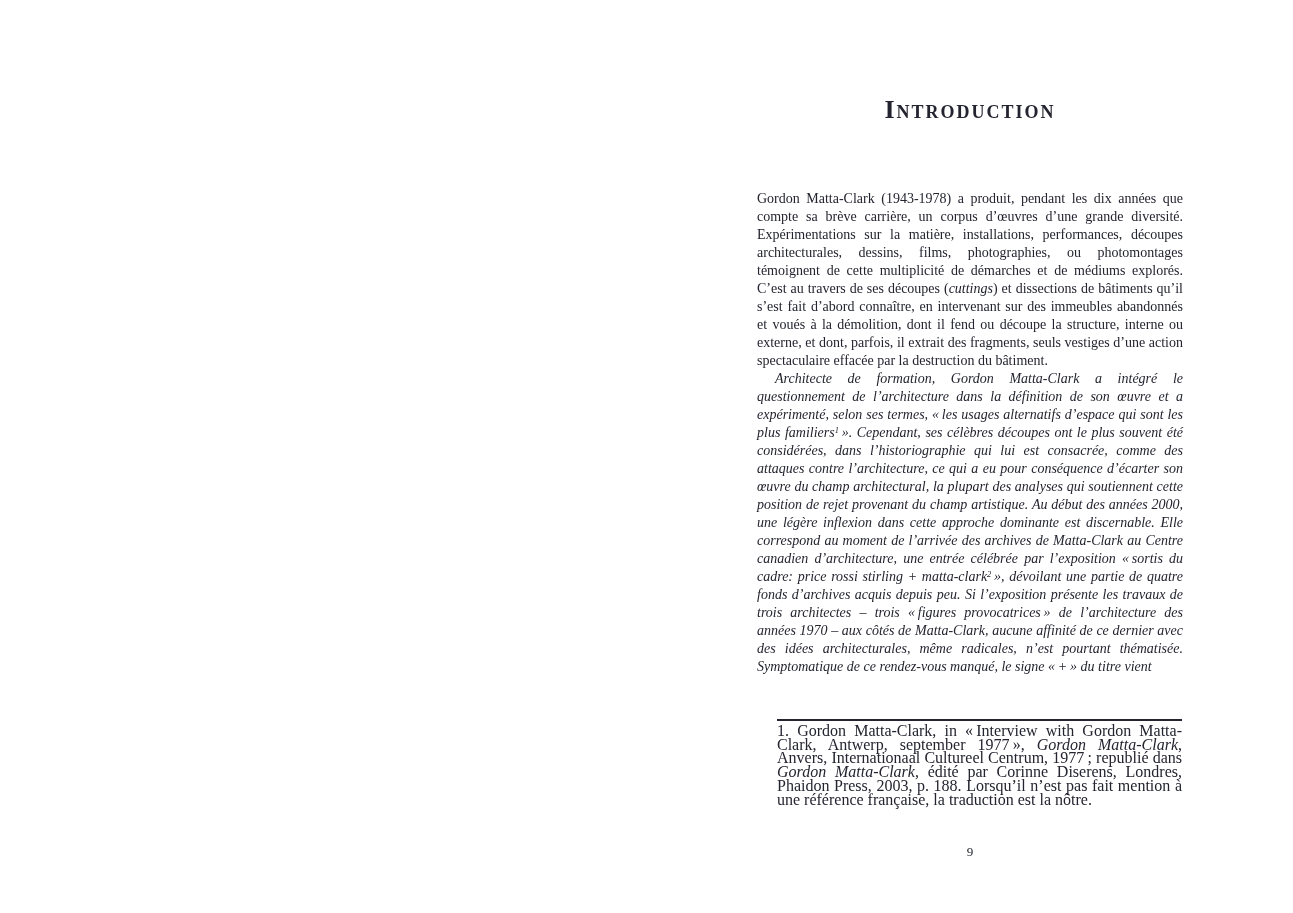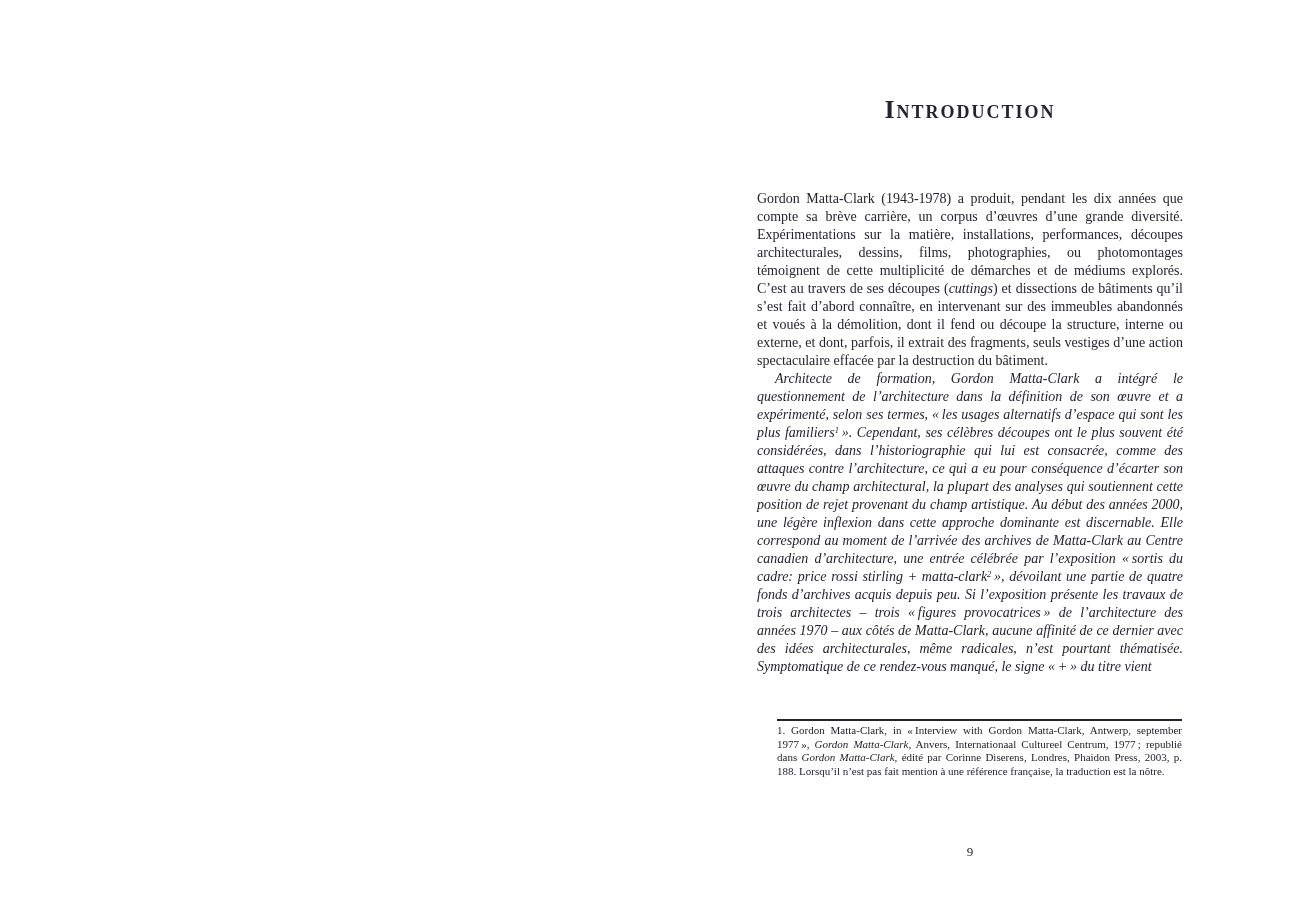--- a/index.html
+++ b/index.html
@@ -73,21 +73,21 @@
     top: 719px;
     width: 405px;
     height: 0;
     border-top: 2px solid #23242f;
   }
   .footnotes-section {
     position: absolute;
     left: 777px;
     top: 724px;
     width: 405px;
-    font-size: 11px;
+    font-size: 16px;
     line-height: 13.7px;
     text-align: justify;
   }
   .footnotes-section p {
     margin: 0;
     padding: 0;
   }
   .page-number {
     position: absolute;
     left: 757px;

